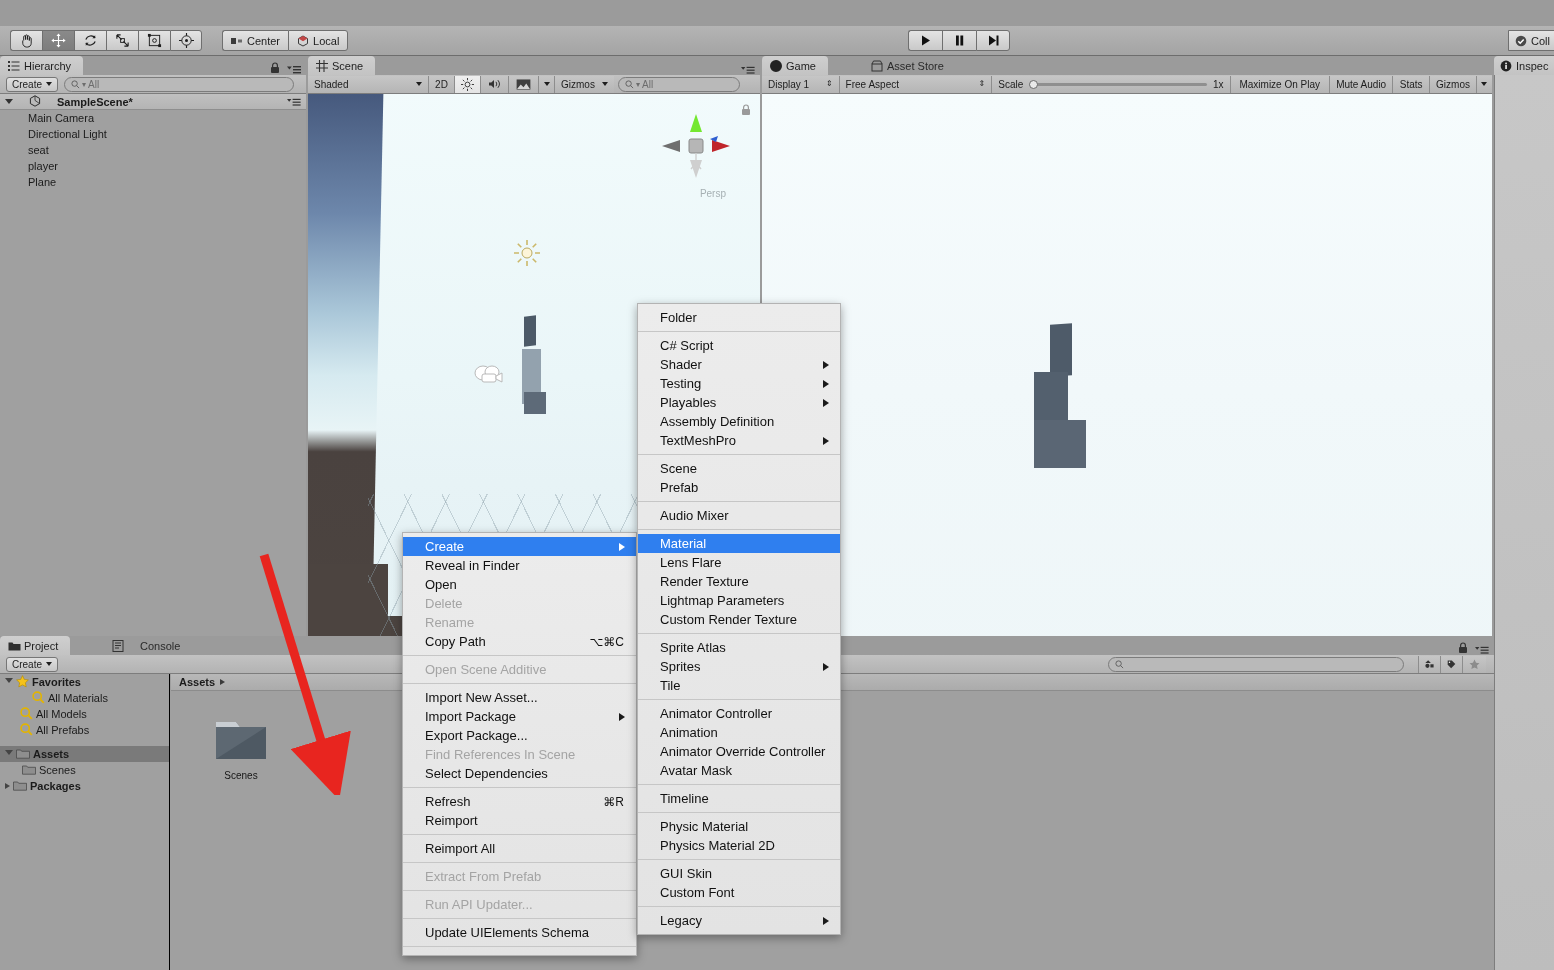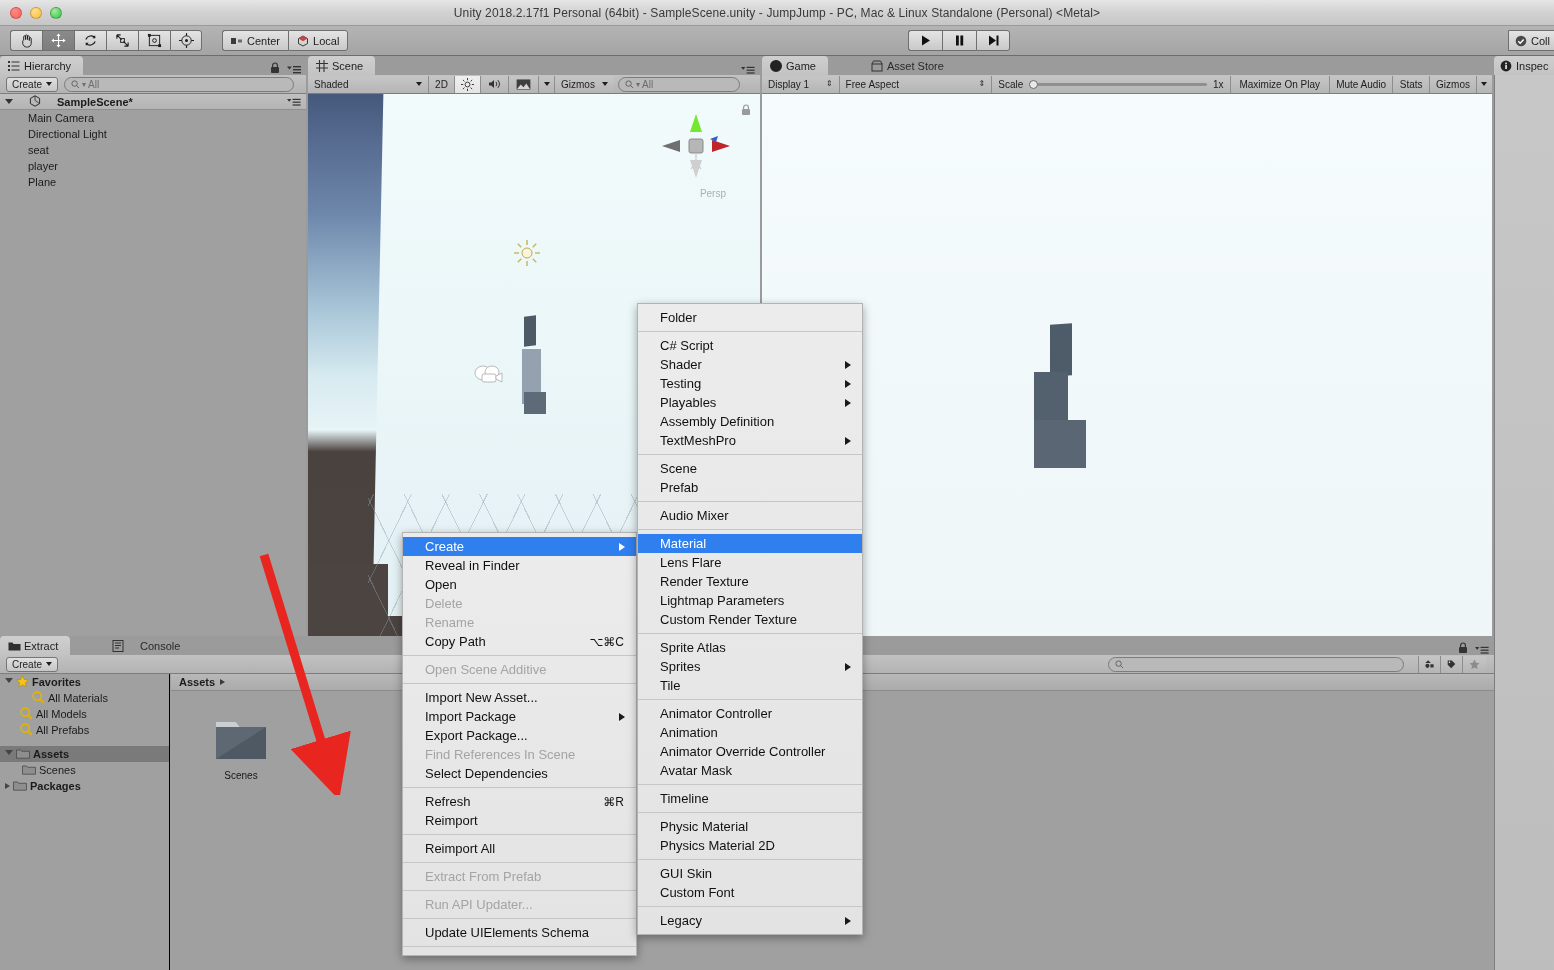--- a/index.html
+++ b/index.html
@@ -198,38 +198,30 @@
   .ctx-shortcut { position: absolute; right: 12px; font-size: 12px; }
   .ctx-arrow {
     position: absolute; right: 11px;
     width: 0; height: 0;
     border-left: 6px solid #1a1a1a;
     border-top: 4px solid transparent; border-bottom: 4px solid transparent;
   }
   .ctx-item.hl .ctx-arrow { border-left-color: #fff; }
 
   #ctx-main { left: 402px; top: 532px; width: 235px; }
-  #ctx-sub  { left: 637px; top: 303px; width: 226px; }
+  #ctx-sub  { left: 637px; top: 303px; width: 204px; }
 
   
   #arrow-svg { position: absolute; left: 250px; top: 545px; pointer-events: none; }
 </style>
 </head>
 <body>
 
 <div id="app">
 
-  <div class="titlebar">
-    <div class="traffic">
-      <div class="tl-dot tl-red"></div>
-      <div class="tl-dot tl-yellow"></div>
-      <div class="tl-dot tl-green"></div>
-    </div>
-    <div class="title-text">Unity 2018.2.17f1 Personal (64bit) - SampleScene.unity - JumpJump - PC, Mac &amp; Linux Standalone (Personal) &lt;Metal&gt;</div>
-  </div>
 
   <div class="toolbar">
 
     <div class="btn-group" style="left:10px;">
       <div class="tbtn">
         <svg width="15" height="15" viewBox="0 0 16 16">
             <path d="M5 8V4a1 1 0 0 1 2 0v3M7 7V3a1 1 0 0 1 2 0v4M9 7V4a1 1 0 0 1 2 0v4M11 8V6a1 1 0 0 1 2 0v5c0 2-1.5 4-4 4H8c-2 0-4-2-4-4V8" fill="none" stroke="#1d1d1d" stroke-width="1"></path>
           </svg>
       </div>
       <div class="tbtn sel">
@@ -591,21 +583,21 @@
   </div>
 
   <div class="panel" id="project">
     <div class="tabrow" id="proj-tabrow">
       <div class="tab active" style="left:0;">
         <span class="tab-icon">
           <svg width="13" height="11" viewBox="0 0 13 11">
               <path d="M0.5 2.5h4l1 1.4h7v6.6H0.5z" fill="#2f2f2f"></path>
             </svg>
         </span>
-        <span>Extract</span>
+        <span>Project</span>
       </div>
       <div class="tab inactive" style="left:104px;gap:16px;">
         <span class="tab-icon">
           <svg width="12" height="12" viewBox="0 0 12 12">
               <rect x="1" y="0.5" width="10" height="11" fill="none" stroke="#333"></rect>
               <path d="M3 3h6M3 5.5h6M3 8h4" stroke="#333" stroke-width="1"></path>
             </svg>
         </span>
         <span>Console</span>
       </div>

